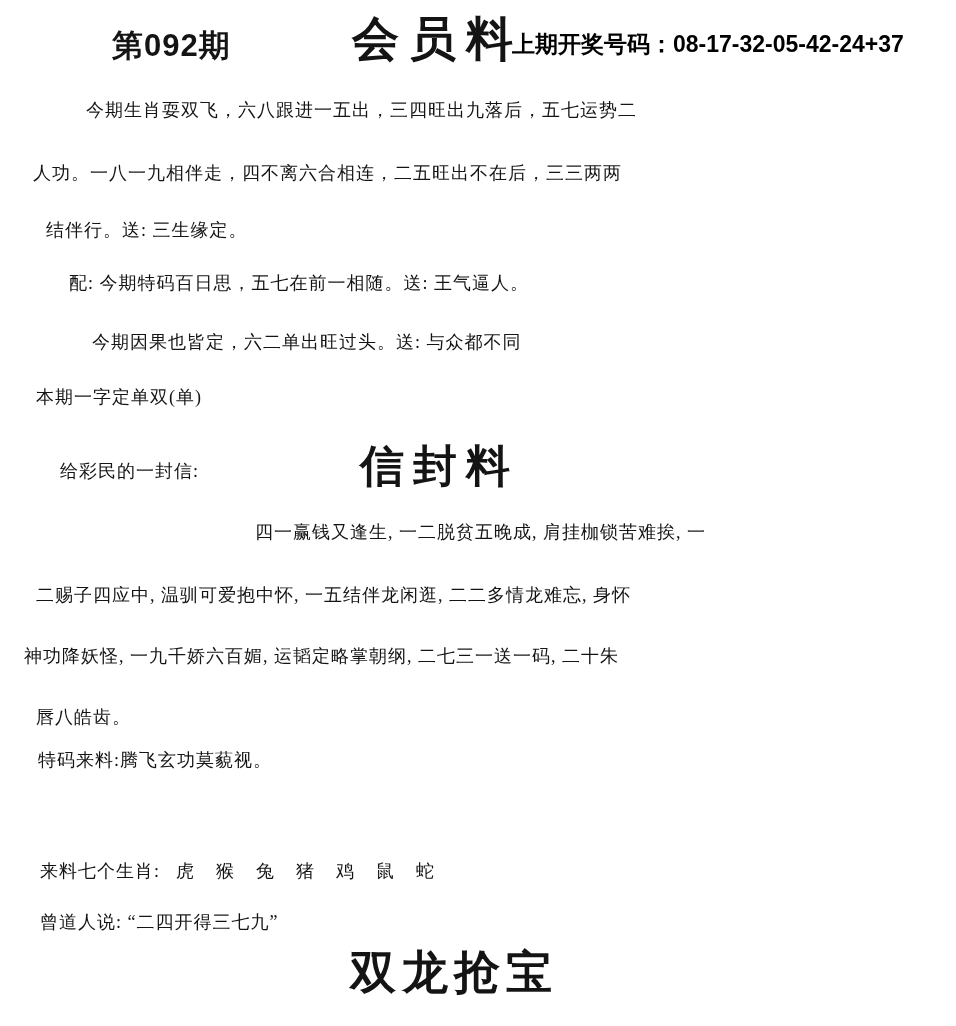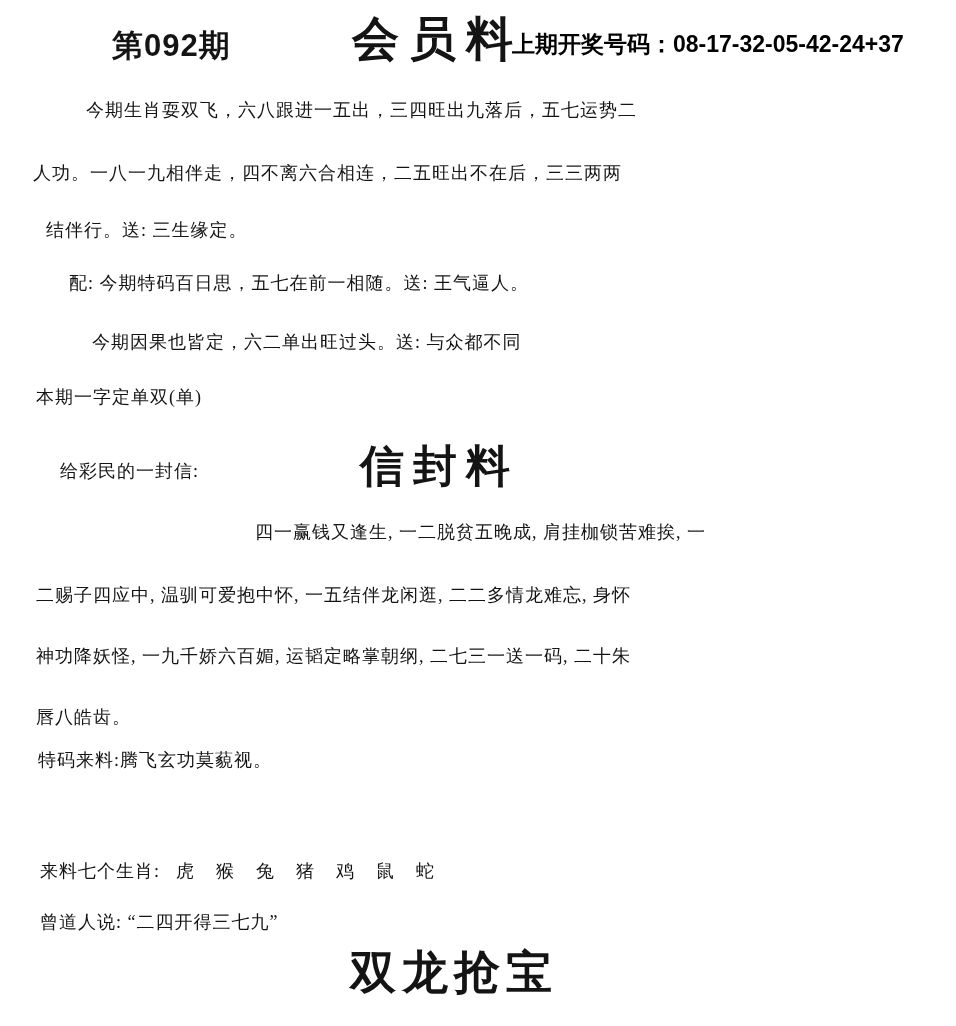--- a/index.html
+++ b/index.html
@@ -89,21 +89,21 @@
 
   <div class="line" style="left:36px; top:267px;margin-left:33px;">配: 今期特码百日思，五七在前一相随。送: 王气逼人。</div>
   <div class="line" style="left:92px; top:326px;">今期因果也皆定，六二单出旺过头。送: 与众都不同</div>
   <div class="line" style="left:36px; top:381px;">本期一字定单双(单)</div>
 
   <div class="line" style="left:60px; top:455px;">给彩民的一封信:</div>
   <div class="envelope-heading">信封料</div>
 
   <div class="line" style="left:255px; top:516px;">四一赢钱又逢生, 一二脱贫五晚成, 肩挂枷锁苦难挨, 一</div>
   <div class="line" style="left:36px; top:579px;">二赐子四应中, 温驯可爱抱中怀, 一五结伴龙闲逛, 二二多情龙难忘, 身怀</div>
-  <div class="line" style="left:36px; top:640px;text-align:right;">神功降妖怪, 一九千娇六百媚, 运韬定略掌朝纲, 二七三一送一码, 二十朱</div>
+  <div class="line" style="left:24px; top:640px;text-align:right;">神功降妖怪, 一九千娇六百媚, 运韬定略掌朝纲, 二七三一送一码, 二十朱</div>
   <div class="line" style="left:36px; top:701px;">唇八皓齿。</div>
 
   <div class="line" style="left:38px; top:744px;">特码来料:腾飞玄功莫藐视。</div>
 
   <div class="line" style="left:40px; top:855px;">
     <span class="zodiac-label">来料七个生肖:</span><span class="zodiac-sign">虎</span><span class="zodiac-sign">猴</span><span class="zodiac-sign">兔</span><span class="zodiac-sign">猪</span><span class="zodiac-sign">鸡</span><span class="zodiac-sign">鼠</span><span class="zodiac-sign">蛇</span>
   </div>
 
   <div class="line" style="left:40px; top:906px;">曾道人说: “二四开得三七九”</div>
 

